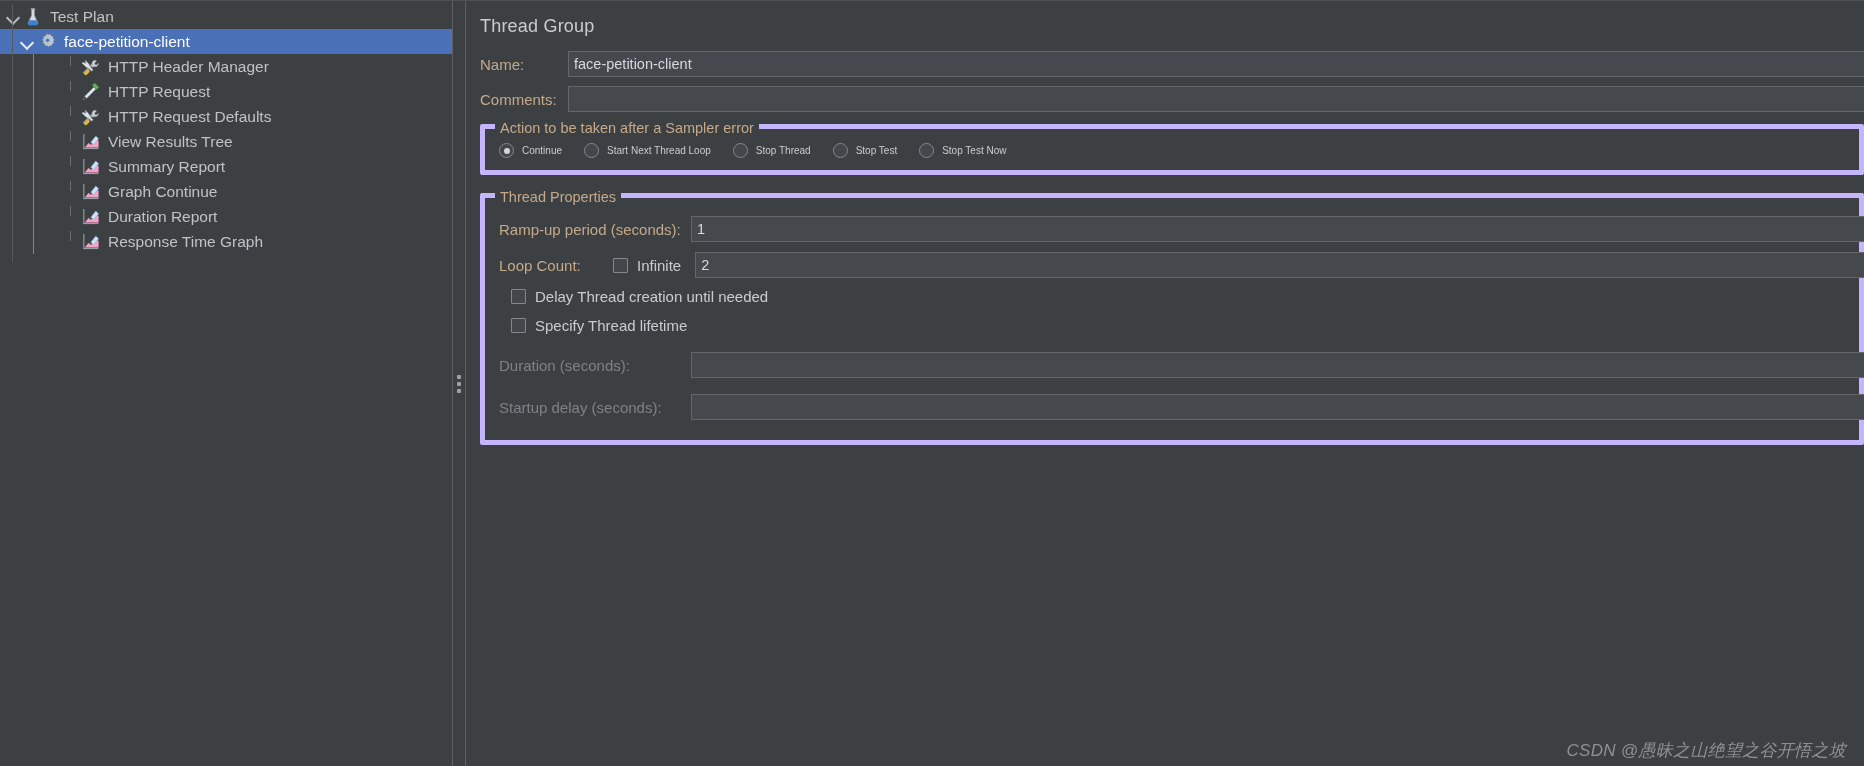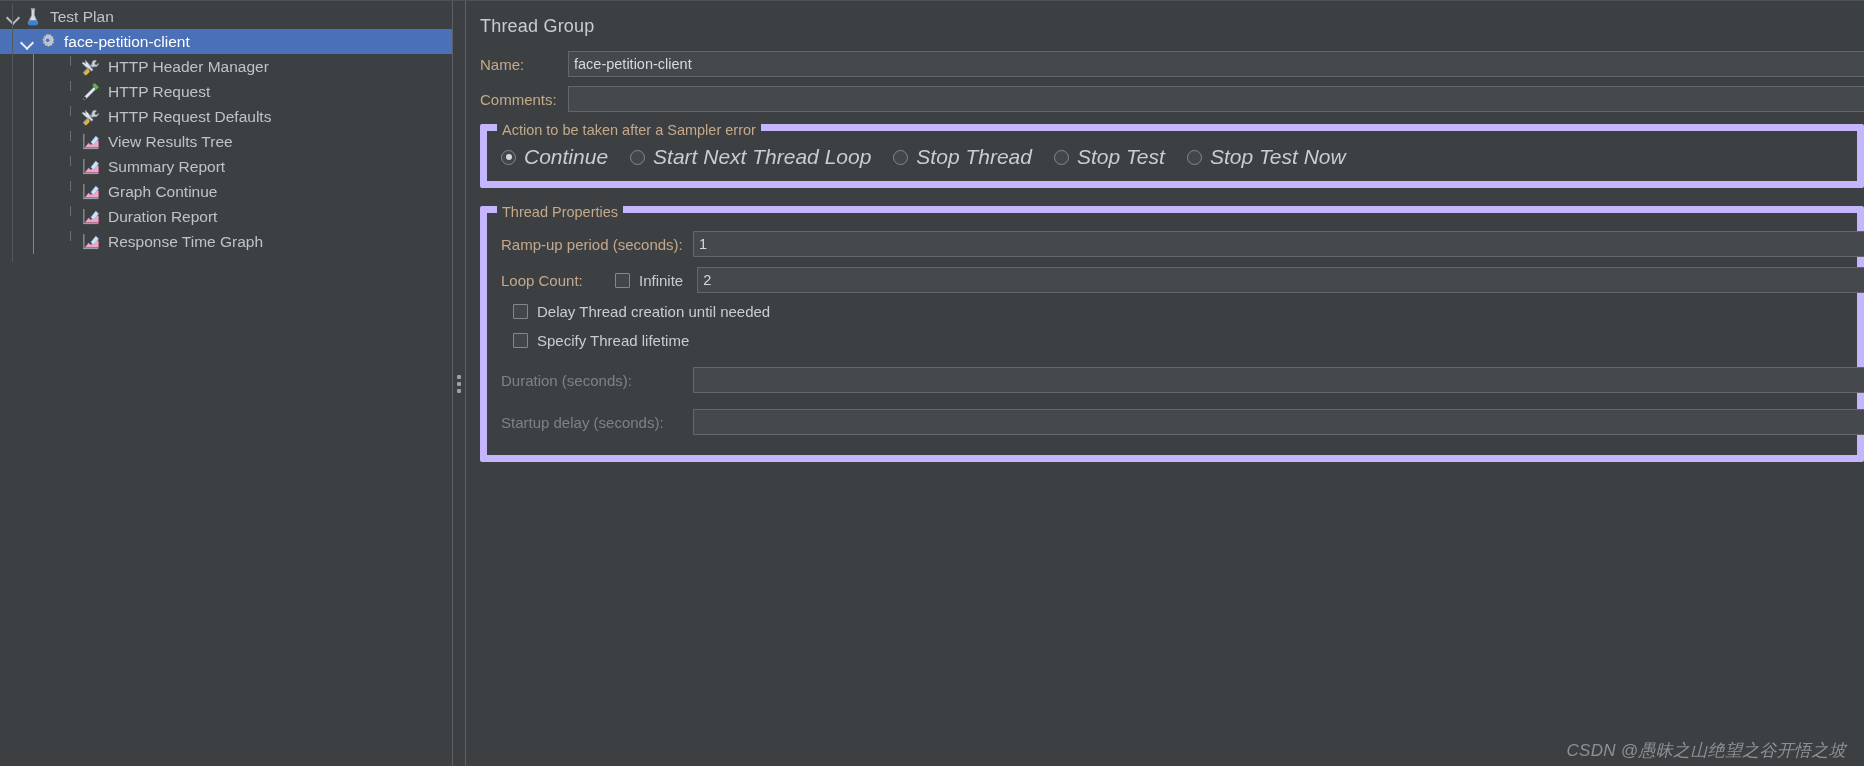--- a/index.html
+++ b/index.html
@@ -154,21 +154,21 @@
     font-family: "Liberation Sans", sans-serif;
     padding: 0 5px;
     outline: none;
     min-width: 0;
     margin-right: -20px;
   }
 
   
   .groupbox {
     position: relative;
-    border: 7px solid #c4b5fd;
+    border: 5px solid #c4b5fd;
     border-radius: 2px;
     margin: 14px 0 0 0;
     padding: 16px 0 10px 0;
   }
   .groupbox > .gb-title {
     position: absolute;
     top: -9px;
     left: 10px;
     background: #3c4043;
     padding: 0 5px;
@@ -200,21 +200,21 @@
     flex: 0 0 15px;
   }
   .radio.checked::after {
     content: "";
     position: absolute;
     left: 3.5px; top: 3.5px;
     width: 6px; height: 6px;
     border-radius: 50%;
     background: #d4d8dc;
   }
-  .radio-label { color: #c9cdd1; font-size: 21px; white-space: nowrap; font-style: italic; }
+  .radio-label { color: #c9cdd1; font-size: 10px; white-space: nowrap; }
 
   .prop-row {
     display: flex;
     align-items: center;
     margin-bottom: 10px;
     padding-left: 14px;
   }
   .prop-label {
     color: #c6a98a;
     font-size: 15px;

